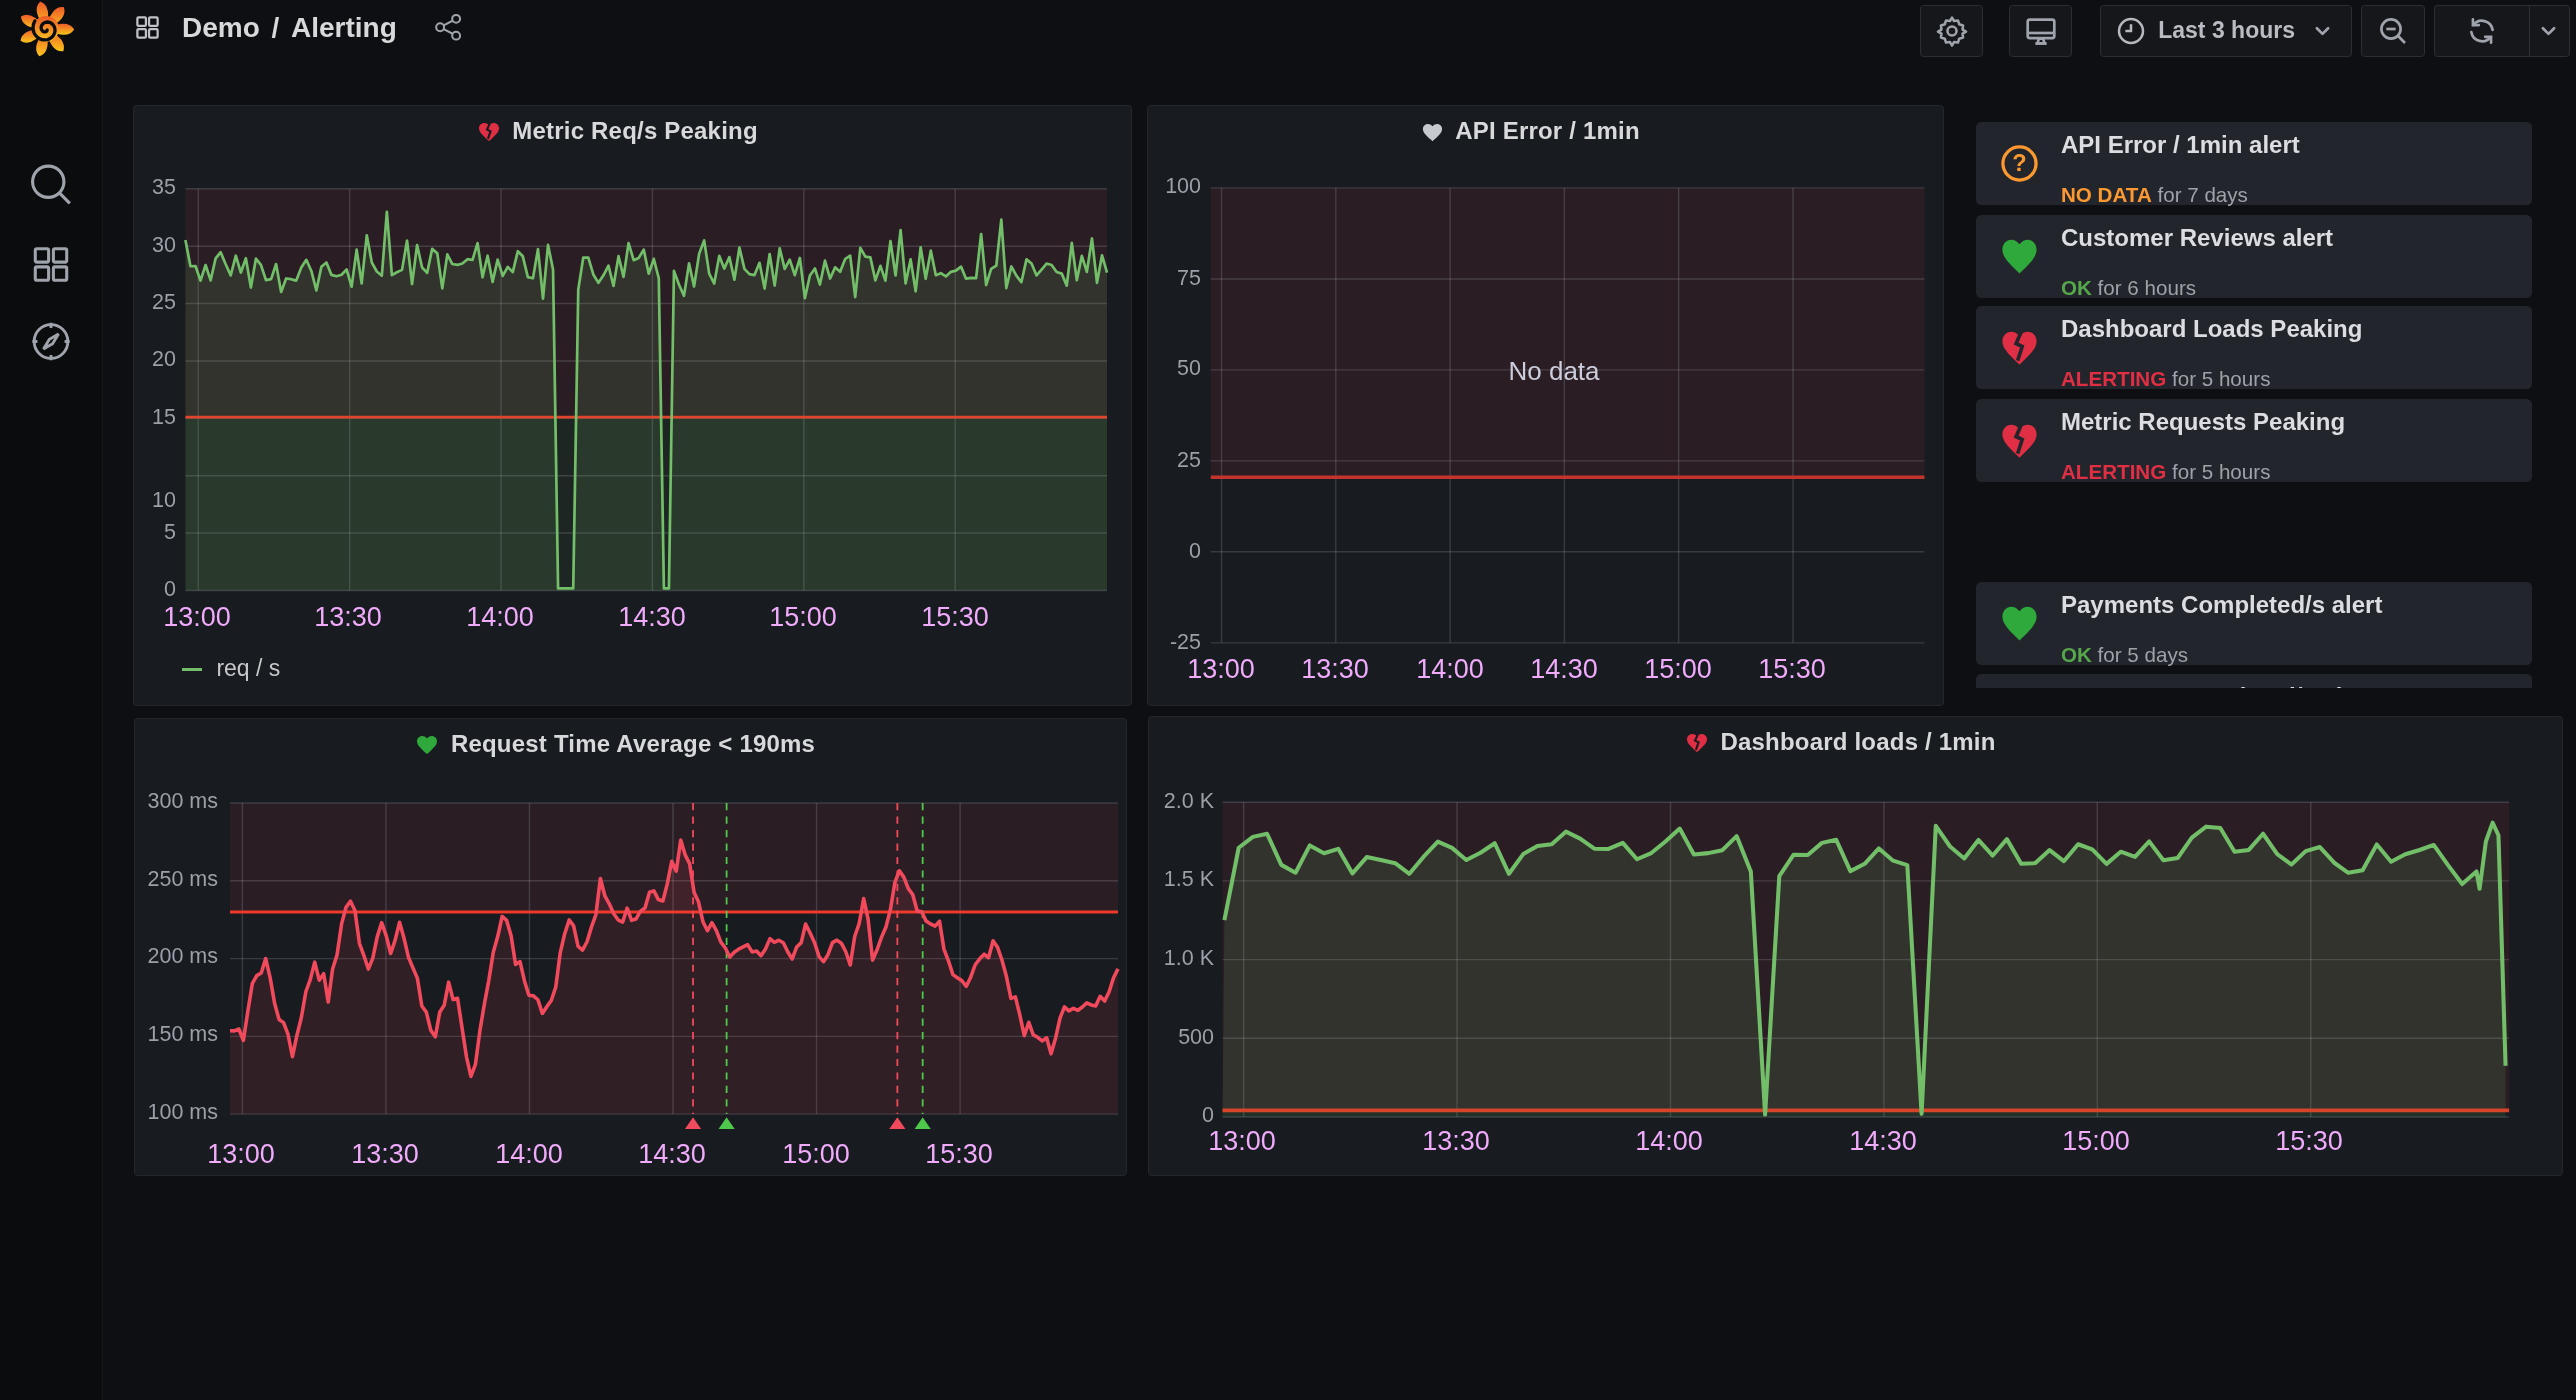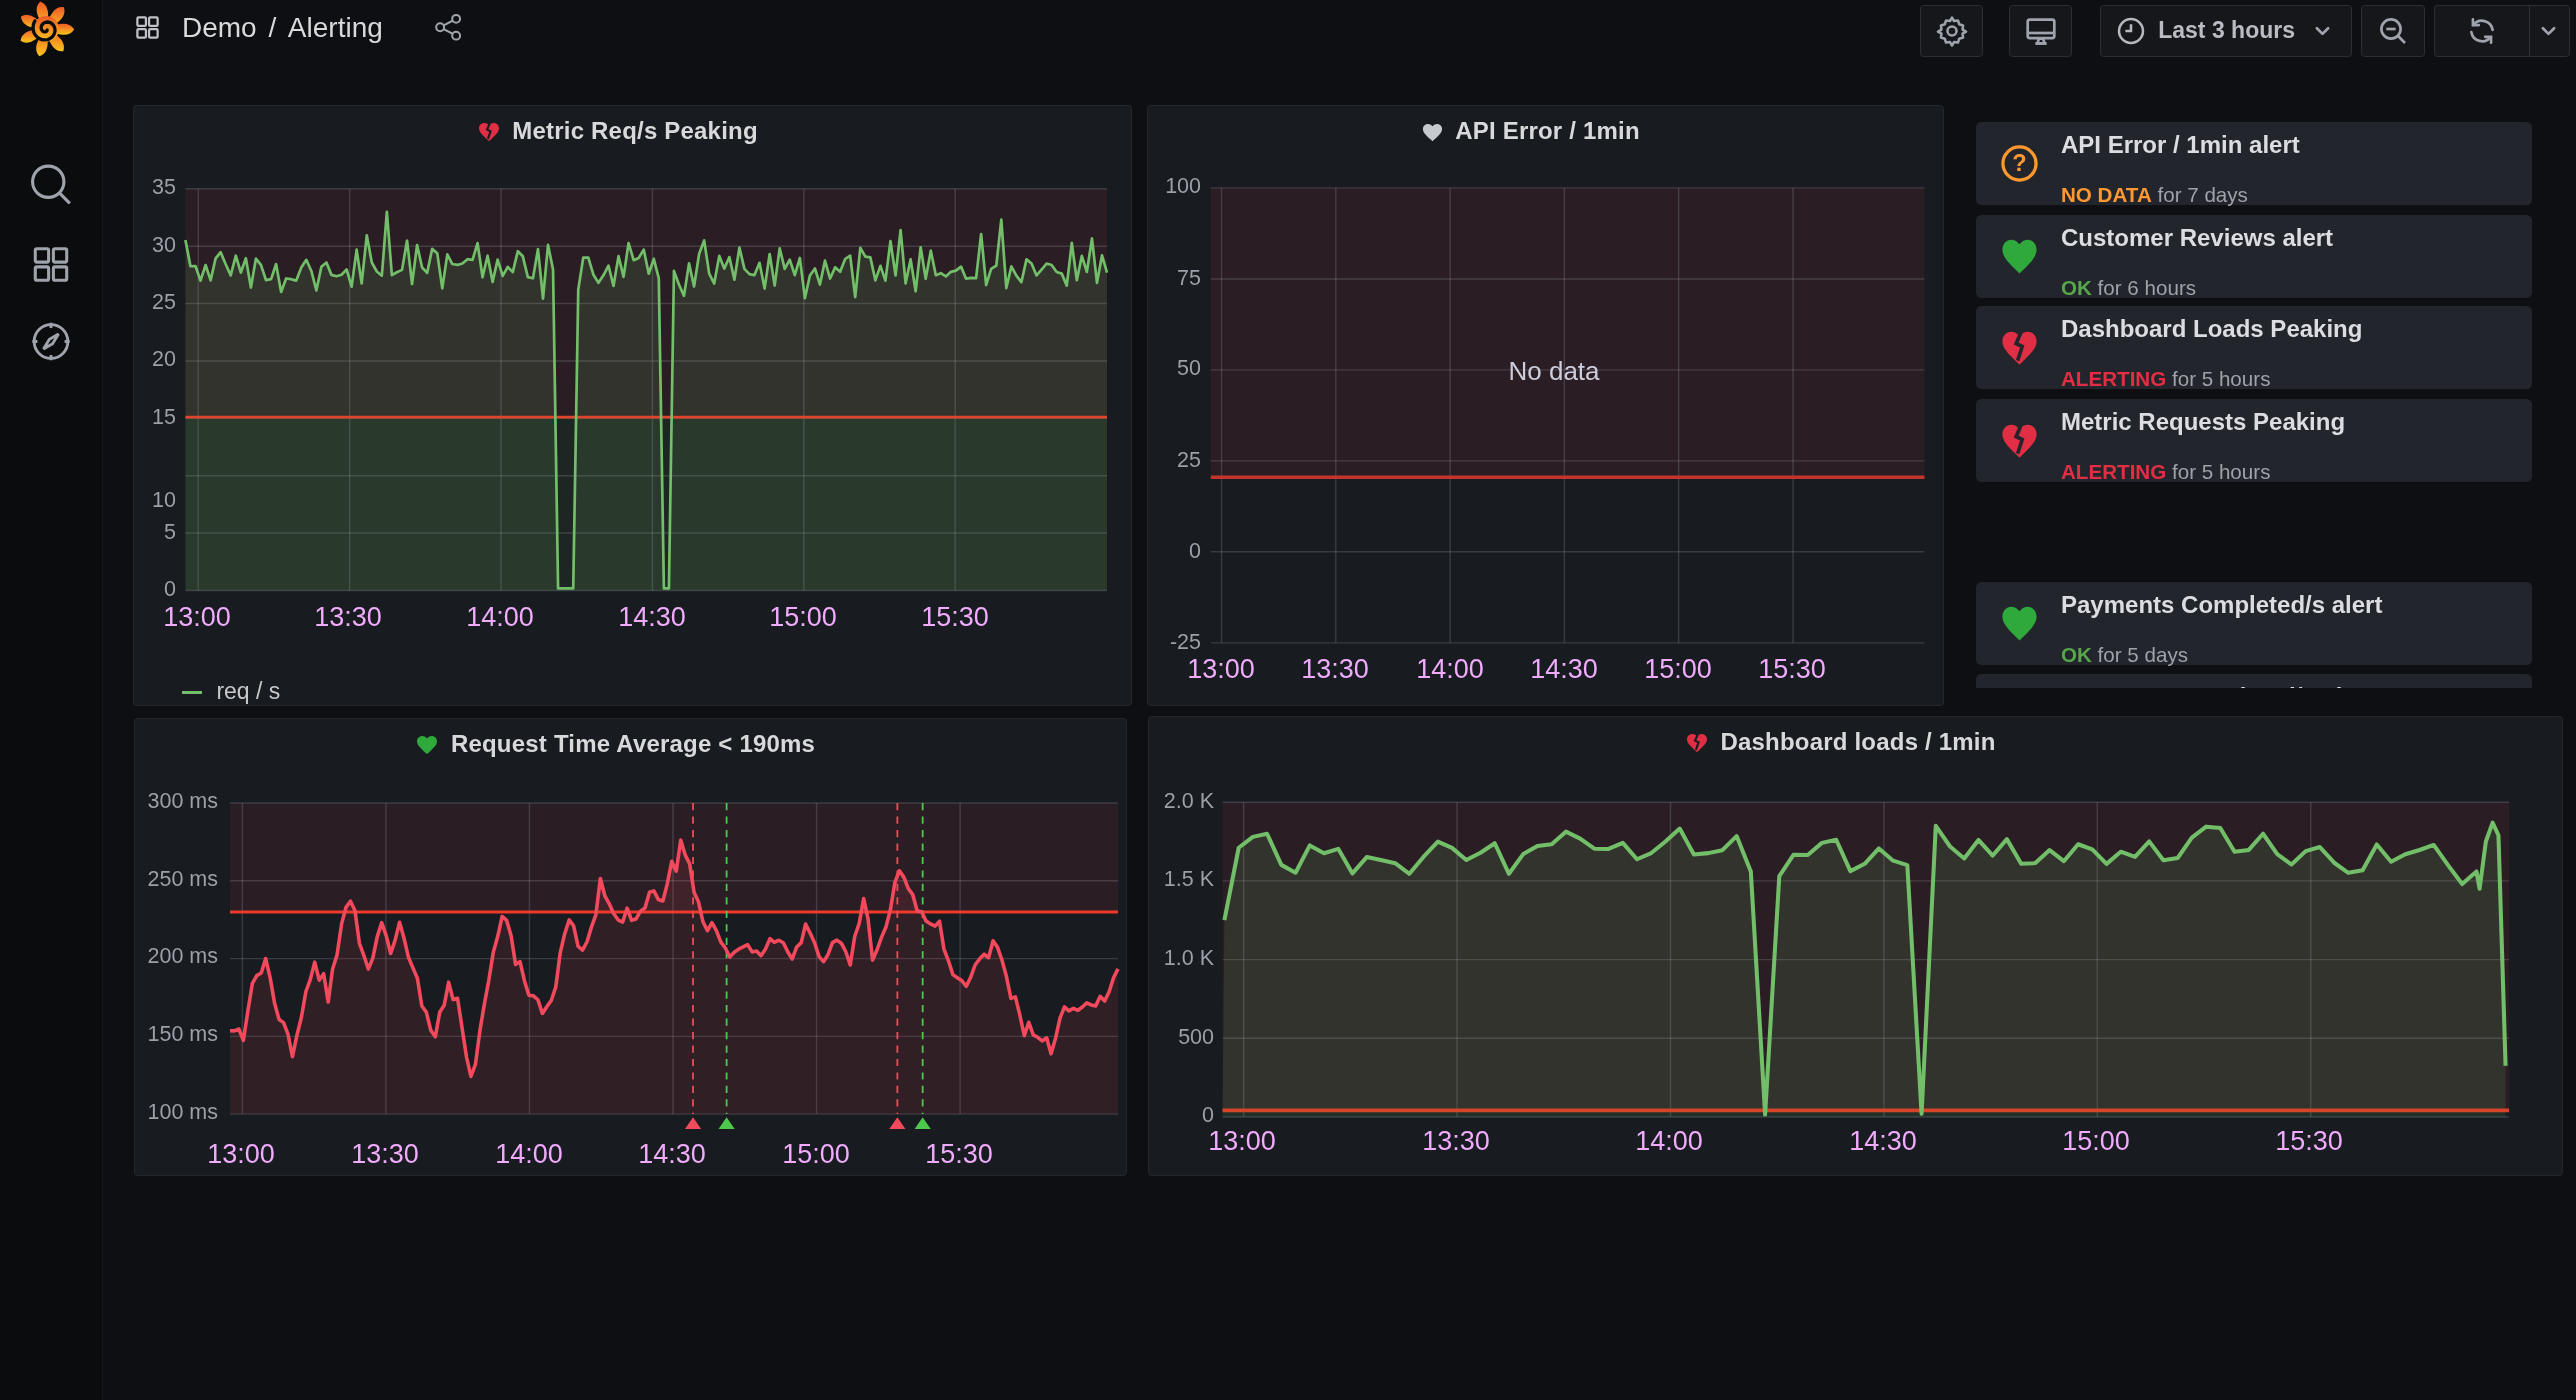--- a/index.html
+++ b/index.html
@@ -4,35 +4,35 @@
 * { margin:0; padding:0; box-sizing:border-box; }
 html,body { width:2576px; height:1400px; background:#111217; font-family:"Liberation Sans",sans-serif; overflow:hidden; }
 #page { position:relative; width:2576px; height:1400px; background:#0e0f13; }
 #sidebar { position:absolute; left:0; top:0; width:103px; height:1400px; background:#0b0c0e; border-right:0.9px solid rgba(204,204,220,0.06); }
 .sic { position:absolute; left:50%; transform:translate(-50%,-50%); }
 .panel { position:absolute; background:#181b1f; border:1.3px solid #24272d; border-radius:3.6px; }
 .ptitle { position:absolute; left:-15.3px; width:100%; top:10.8px; text-align:center; font-size:24px; font-weight:600; color:#d8d9da; letter-spacing:0.2px; white-space:nowrap; }
 .ptitle svg { vertical-align:-5.4px; margin-right:11.7px; }
 .xl { position:absolute; transform:translateX(-50%); font-size:27px; color:#f0abfc; }
 .yl { position:absolute; font-size:21.5px; color:#9d9fa9; text-align:right; height:27px; line-height:27px; }
-.legend { position:absolute; font-size:23px; color:#c7c8cc;margin-top:23px; }
+.legend { position:absolute; font-size:23px; color:#c7c8cc; }
 .legend .dash { display:inline-block; width:20px; height:0; border-top:3.6px solid #73bf69; vertical-align:5.4px; margin-right:14.4px; }
 .nodata { position:absolute; font-size:26px; color:#ccccdc; transform:translate(-50%,-50%); }
 .card { position:absolute; left:1976px; width:556px; height:83px; background:#22252b; border-radius:5.4px; }
 .cicon { position:absolute; left:21.5px; top:0; width:43px; height:83px; display:flex; align-items:center; justify-content:center; }
 .ctxt { position:absolute; left:85px; top:9px; }
 .ct { font-size:24px; font-weight:700; color:#dcdde2; white-space:nowrap; }
 .cs { font-size:20.6px; color:#9fa2a8; margin-top:24px; white-space:nowrap; }
 .cs b { font-weight:700; }
 .nd { color:#ff9830; }
 .ok { color:#56a64b; }
 .al { color:#e02f44; }
 #topnav { position:absolute; left:103px; top:0; width:2473px; height:59px; }
 .tbtn { position:absolute; top:4.5px; height:52px; background:#15171b; border:0.9px solid #2c2e34; border-radius:3.6px; display:flex; align-items:center; justify-content:center; }
-.navtitle { position:absolute; left:79px; top:11.7px; font-size:28px; font-weight:400; color:#d8d9da; white-space:nowrap; }
+.navtitle { position:absolute; left:79px; top:11.7px; font-size:28px; font-weight:700; color:#d8d9da; white-space:nowrap; }
 </style></head>
 <body>
 <div id="page">
 
   <div style="position:absolute;left:103px;top:0;width:2473px;height:1400px;background:#0e0f13"></div>
 
   <div id="sidebar">
     <div style="position:absolute;left:17px;top:-1.8px"><svg width="59" height="61" viewBox="0 0 64 66">
           <defs>
             <linearGradient id="gl" x1="0" y1="0" x2="0" y2="1">

